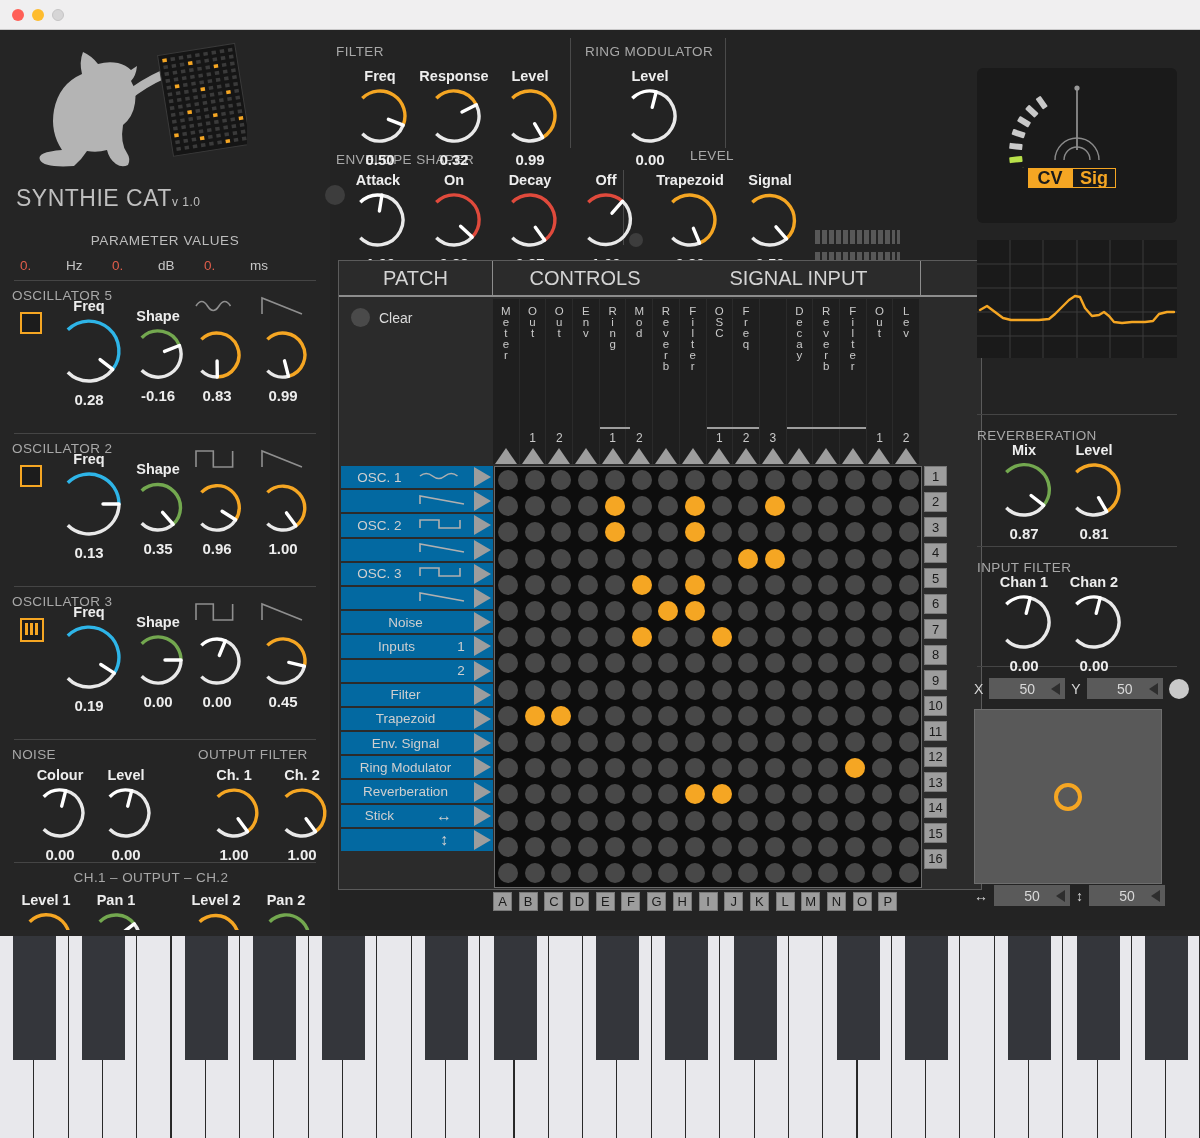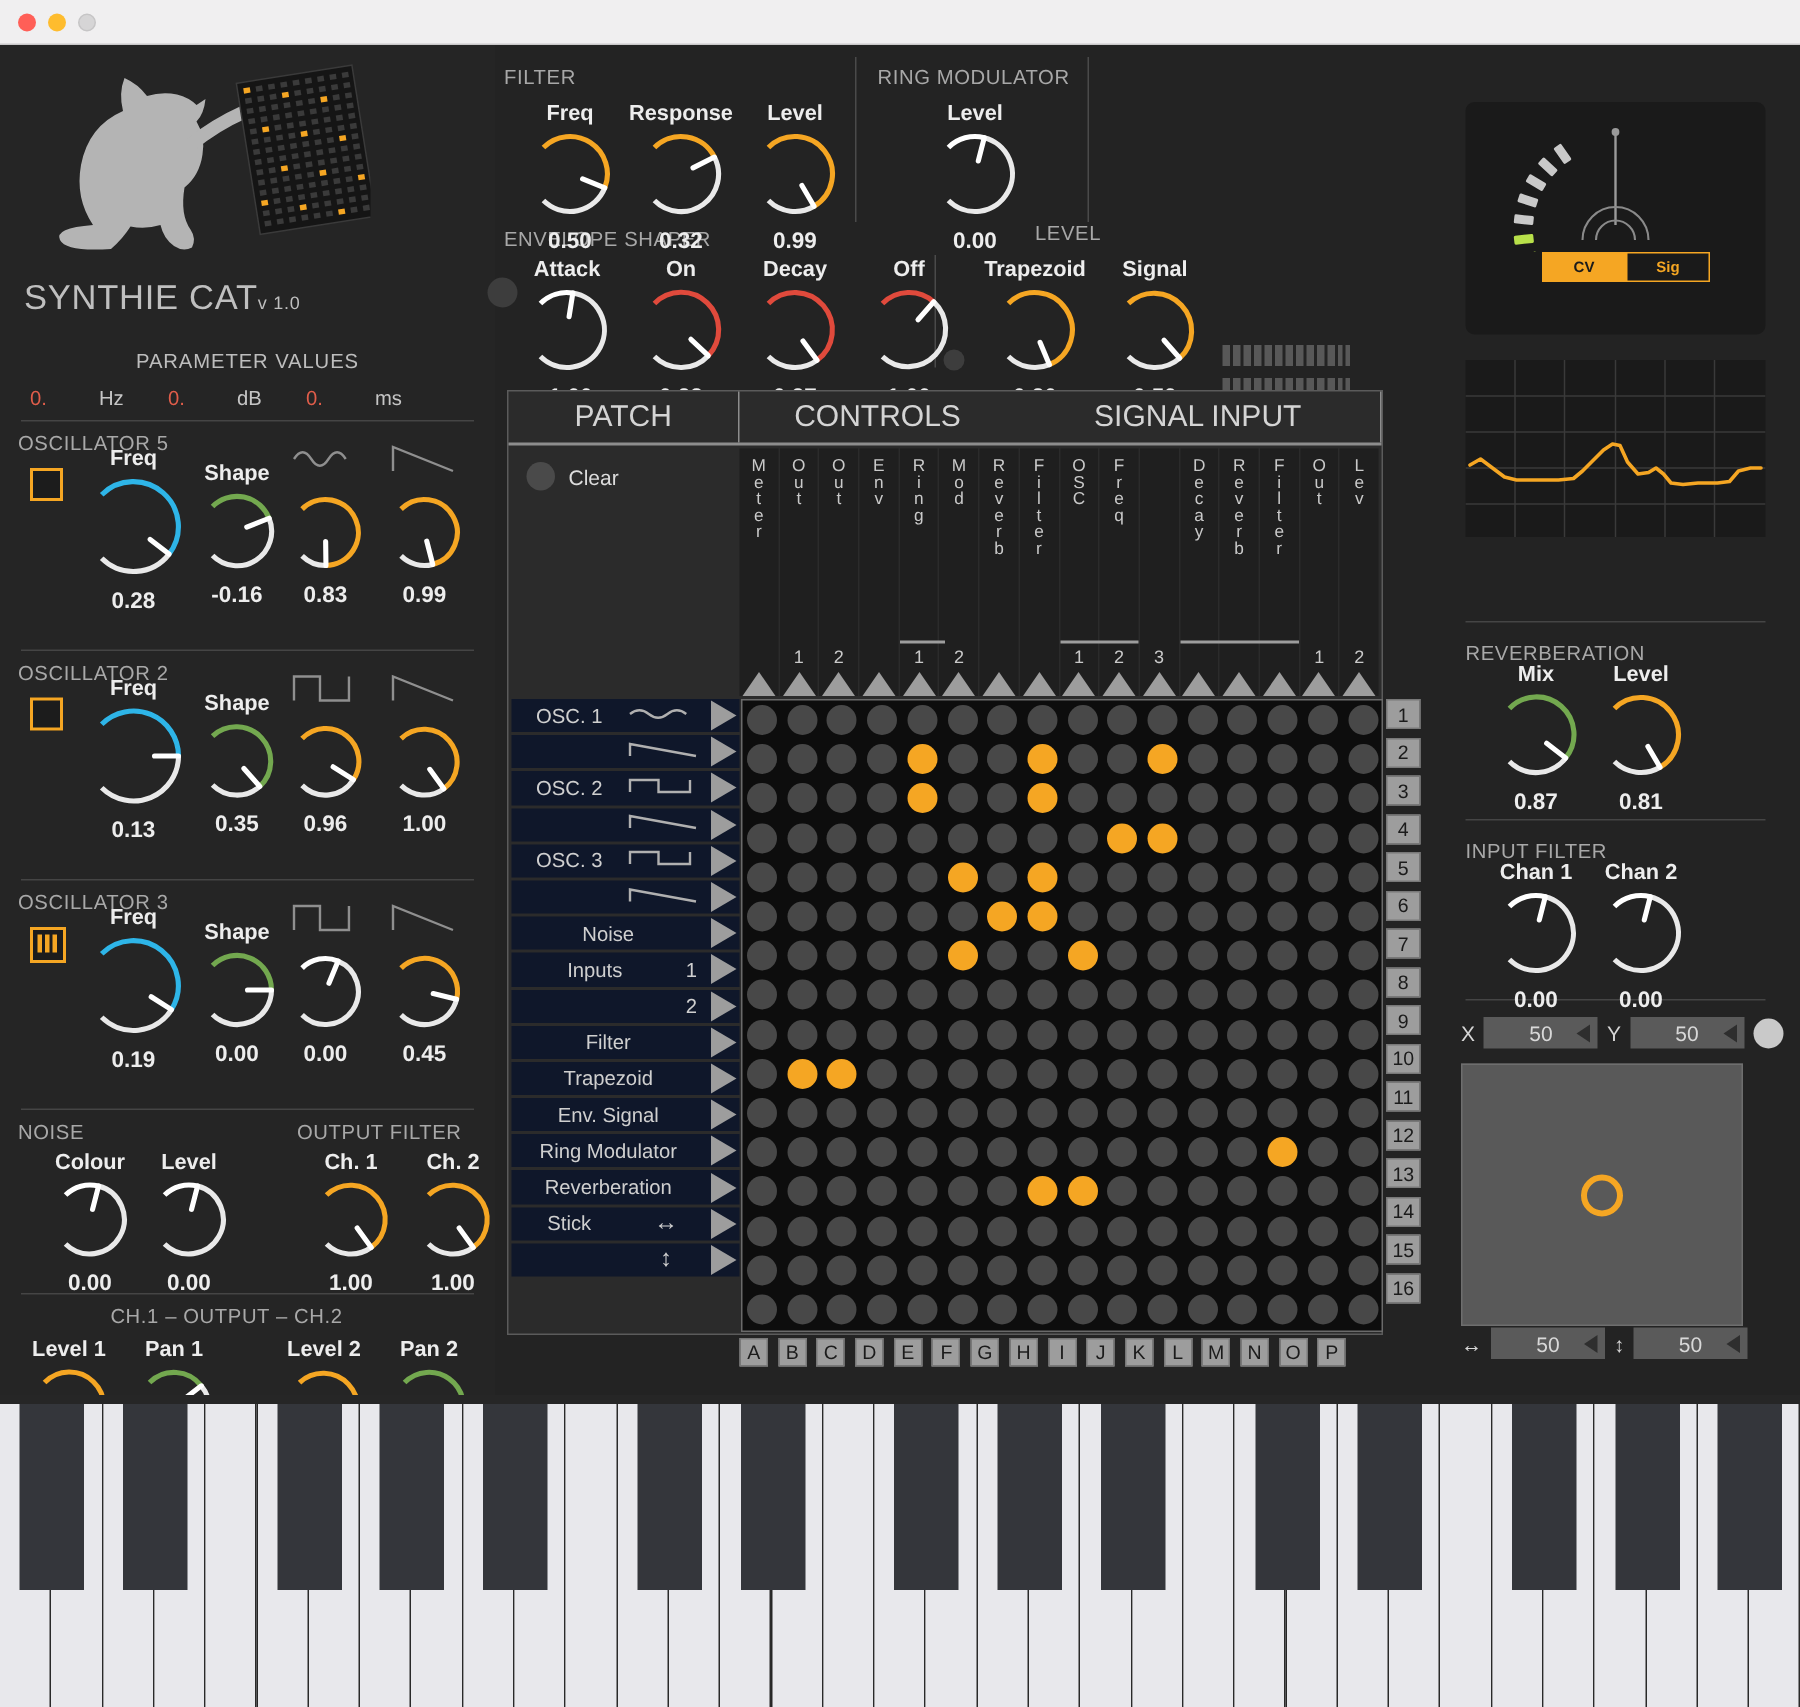--- a/index.html
+++ b/index.html
@@ -100,21 +100,21 @@
   #env-label{ position:absolute; left:6px; top:122px; }
   #level-label{ position:absolute; left:360px; top:118px; }
   #vline3{ position:absolute; left:293px; top:140px; width:1px; height:75px; background:#4a4a4a;}
 
   .bargraph{ position:absolute; display:flex; gap:2px; }
   .bargraph i{ display:block; width:5px; height:14px; background:#585858; }
   .bargraph i.sm{ height:14px; width:3px; }
 
   
   #matrix{
-    position:absolute; left:8px; top:230px; width:584px; height:630px;
+    position:absolute; left:8px; top:230px; width:644px; height:630px;
     background:#2b2b2b; border:1px solid #5b5b5b;
   }
   #mtx-head{ display:flex; height:36px; border-bottom:2px solid #8d8d8d; }
   .mh{ color:#d4d4d4; font-size:20px; display:flex; align-items:center; justify-content:center; }
   #mh-patch{ width:154px; border-right:1px solid #8d8d8d;}
   #mh-sig{ width:244px; border-right:1px solid #8d8d8d;}
   #mh-ctl{ width:184px; }
 
   #clear-row{ position:absolute; left:12px; top:47px; display:flex; align-items:center; gap:9px;}
   #clear-dot{ width:19px; height:19px; border-radius:50%; background:#4a4a4a; }
@@ -135,21 +135,21 @@
   .ch .tri{
     position:absolute; bottom:0; left:50%; transform:translateX(-50%);
     width:0;height:0;border-left:11px solid transparent;border-right:11px solid transparent;
     border-bottom:16px solid #9d9d9d;
   }
   .grp-underline{ position:absolute; height:2px; background:#9d9d9d; }
 
   #rowlabels{ position:absolute; left:2px; top:205px; width:152px; }
   .rl{
     position:relative; display:flex; align-items:center; justify-content:flex-end;
-    color:#cfcfcf; font-size:13.5px; background:#0f172a;
+    color:#cfcfcf; font-size:13.5px; background:#0369a1;
     margin-bottom:2px; padding-right:2px;
   }
   .rl .tri{
     width:0;height:0;border-top:10px solid transparent;border-bottom:10px solid transparent;
     border-left:17px solid #9d9d9d; margin-left:4px;
   }
   .rl .txt{ flex:1; text-align:center; }
 
   #grid{
     position:absolute; left:155px; top:205px; width:428px; height:422px;
@@ -172,21 +172,21 @@
   }
 
   
   #right{ position:absolute; left:960px; top:0; width:240px; height:900px; padding:0 14px; }
   #meterbox{
     position:absolute; left:17px; top:38px; width:200px; height:155px;
     background:#1a1a1a; border-radius:6px;
   }
   #cvsig{ position:absolute; left:51px; top:100px; display:flex; }
   .cvbtn{
-    width:56px; height:20px; font-size:10px; font-weight:bold;
+    width:44px; height:20px; font-size:18px; font-weight:bold;
     display:flex; align-items:center; justify-content:center;
     border:1px solid #f5a623;
   }
   .cvbtn.active{ background:#f5a623; color:#1b1b1b; }
   .cvbtn.inactive{ background:transparent; color:#f5a623; }
   #scope{
     position:absolute; left:17px; top:210px; width:200px; height:118px;
     background:#1a1a1a;
   }
   #rev-label{ position:absolute; left:17px; top:398px; }

